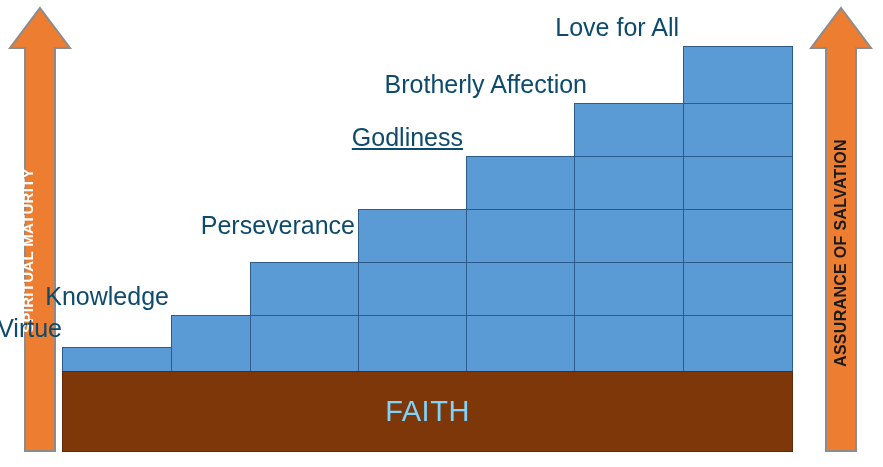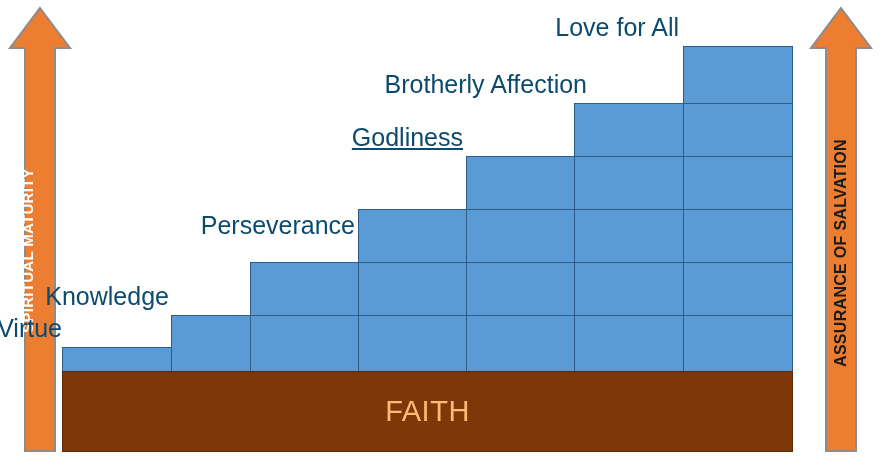--- a/index.html
+++ b/index.html
@@ -55,21 +55,21 @@
   
   #foundation{
     position:absolute;
     left:62px;top:371px;width:731px;height:81px;
     background:#7D3709;
     border:1px solid #5d2906;
     box-sizing:border-box;
     display:flex;align-items:center;justify-content:center;
   }
   #foundation-label{
-    color:#fdba74;
+    color:#7dd3fc;
     font-size:29px;
     letter-spacing:.5px;
   }
 </style>
 </head>
 <body>
 
 <div id="stage">
 
   <div class="arrow" id="left-arrow" style="left:8px;top:4px;width:64px;height:450px;">

